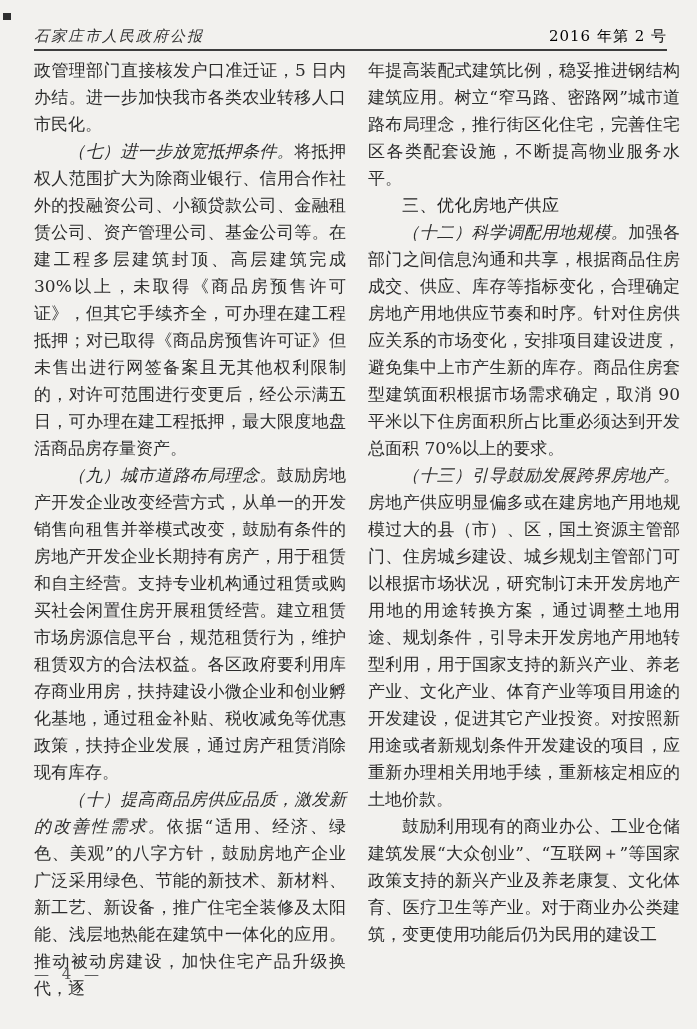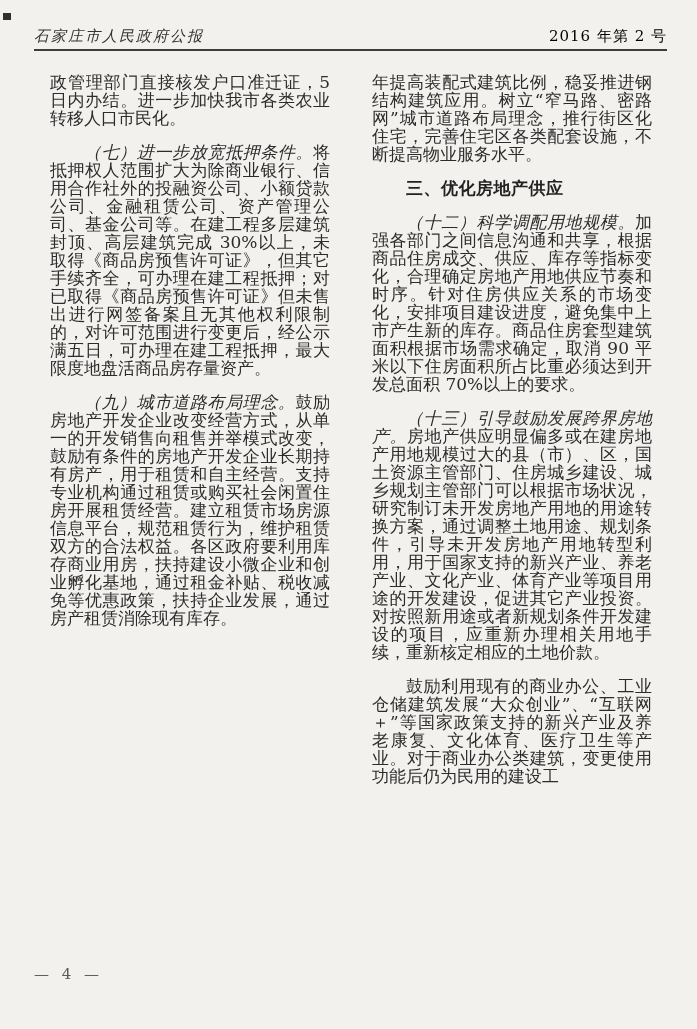--- a/index.html
+++ b/index.html
@@ -48,38 +48,38 @@
     font-size: 15px;
     color: #000000;
     letter-spacing: 1px;
   }
   .column {
     position: absolute;
     top: 57px;
     width: 312px;
   }
   .col-left  { left: 34px;  }
-  .col-right { left: 356px; }
+  .col-right { left: 368px; }
   .column p {
-    margin: 16px;
+    margin: 0;
     font-family: "DejaVu Serif", "Liberation Serif", serif;
     font-size: 17px;
-    line-height: 18px;
+    line-height: 27px;
     color: #2c2c2c;
     text-align: justify;
     text-justify: inter-ideograph;
   }
   .column p.indent { text-indent: 2em; }
   .lead {
     font-style: italic;
     font-family: "DejaVu Serif", "Liberation Serif", serif;
   }
   .column p.heading {
     font-family: "DejaVu Sans", "Liberation Sans", sans-serif;
-    font-weight: 700;
+    font-weight: 400;
     text-indent: 2em;
     font-size: 17px;
     letter-spacing: 0.5px;
     color: #222;
   }
   .footer {
     position: absolute;
     left: 34px;
     top: 965px;
     font-family: "DejaVu Serif", "Liberation Serif", serif;
@@ -96,20 +96,21 @@
 
   <div class="header">
     <span class="gazette-title">石家庄市人民政府公报</span>
     <span class="issue-label">2016 年第 2 号</span>
   </div>
 
   <div class="column col-left">
       <p class="no-indent">政管理部门直接核发户口准迁证，5 日内办结。进一步加快我市各类农业转移人口市民化。</p>
       <p class="indent"><span class="lead">（七）进一步放宽抵押条件。</span>将抵押权人范围扩大为除商业银行、信用合作社外的投融资公司、小额贷款公司、金融租赁公司、资产管理公司、基金公司等。在建工程多层建筑封顶、高层建筑完成 30%以上，未取得《商品房预售许可证》，但其它手续齐全，可办理在建工程抵押；对已取得《商品房预售许可证》但未售出进行网签备案且无其他权利限制的，对许可范围进行变更后，经公示满五日，可办理在建工程抵押，最大限度地盘活商品房存量资产。</p>
       <p class="indent"><span class="lead">（九）城市道路布局理念。</span>鼓励房地产开发企业改变经营方式，从单一的开发销售向租售并举模式改变，鼓励有条件的房地产开发企业长期持有房产，用于租赁和自主经营。支持专业机构通过租赁或购买社会闲置住房开展租赁经营。建立租赁市场房源信息平台，规范租赁行为，维护租赁双方的合法权益。各区政府要利用库存商业用房，扶持建设小微企业和创业孵化基地，通过租金补贴、税收减免等优惠政策，扶持企业发展，通过房产租赁消除现有库存。</p>
+      <p class="indent"><span class="lead">（十）提高商品房供应品质，激发新的改善性需求。</span>依据“适用、经济、绿色、美观”的八字方针，鼓励房地产企业广泛采用绿色、节能的新技术、新材料、新工艺、新设备，推广住宅全装修及太阳能、浅层地热能在建筑中一体化的应用。推动被动房建设，加快住宅产品升级换代，逐</p>
     </div>
 
   <div class="column col-right">
       <p class="no-indent">年提高装配式建筑比例，稳妥推进钢结构建筑应用。树立“窄马路、密路网”城市道路布局理念，推行街区化住宅，完善住宅区各类配套设施，不断提高物业服务水平。</p>
       <p class="heading">三、优化房地产供应</p>
       <p class="indent"><span class="lead">（十二）科学调配用地规模。</span>加强各部门之间信息沟通和共享，根据商品住房成交、供应、库存等指标变化，合理确定房地产用地供应节奏和时序。针对住房供应关系的市场变化，安排项目建设进度，避免集中上市产生新的库存。商品住房套型建筑面积根据市场需求确定，取消 90 平米以下住房面积所占比重必须达到开发总面积 70%以上的要求。</p>
       <p class="indent"><span class="lead">（十三）引导鼓励发展跨界房地产。</span>房地产供应明显偏多或在建房地产用地规模过大的县（市）、区，国土资源主管部门、住房城乡建设、城乡规划主管部门可以根据市场状况，研究制订未开发房地产用地的用途转换方案，通过调整土地用途、规划条件，引导未开发房地产用地转型利用，用于国家支持的新兴产业、养老产业、文化产业、体育产业等项目用途的开发建设，促进其它产业投资。对按照新用途或者新规划条件开发建设的项目，应重新办理相关用地手续，重新核定相应的土地价款。</p>
       <p class="indent">鼓励利用现有的商业办公、工业仓储建筑发展“大众创业”、“互联网＋”等国家政策支持的新兴产业及养老康复、文化体育、医疗卫生等产业。对于商业办公类建筑，变更使用功能后仍为民用的建设工</p>
     </div>
 

